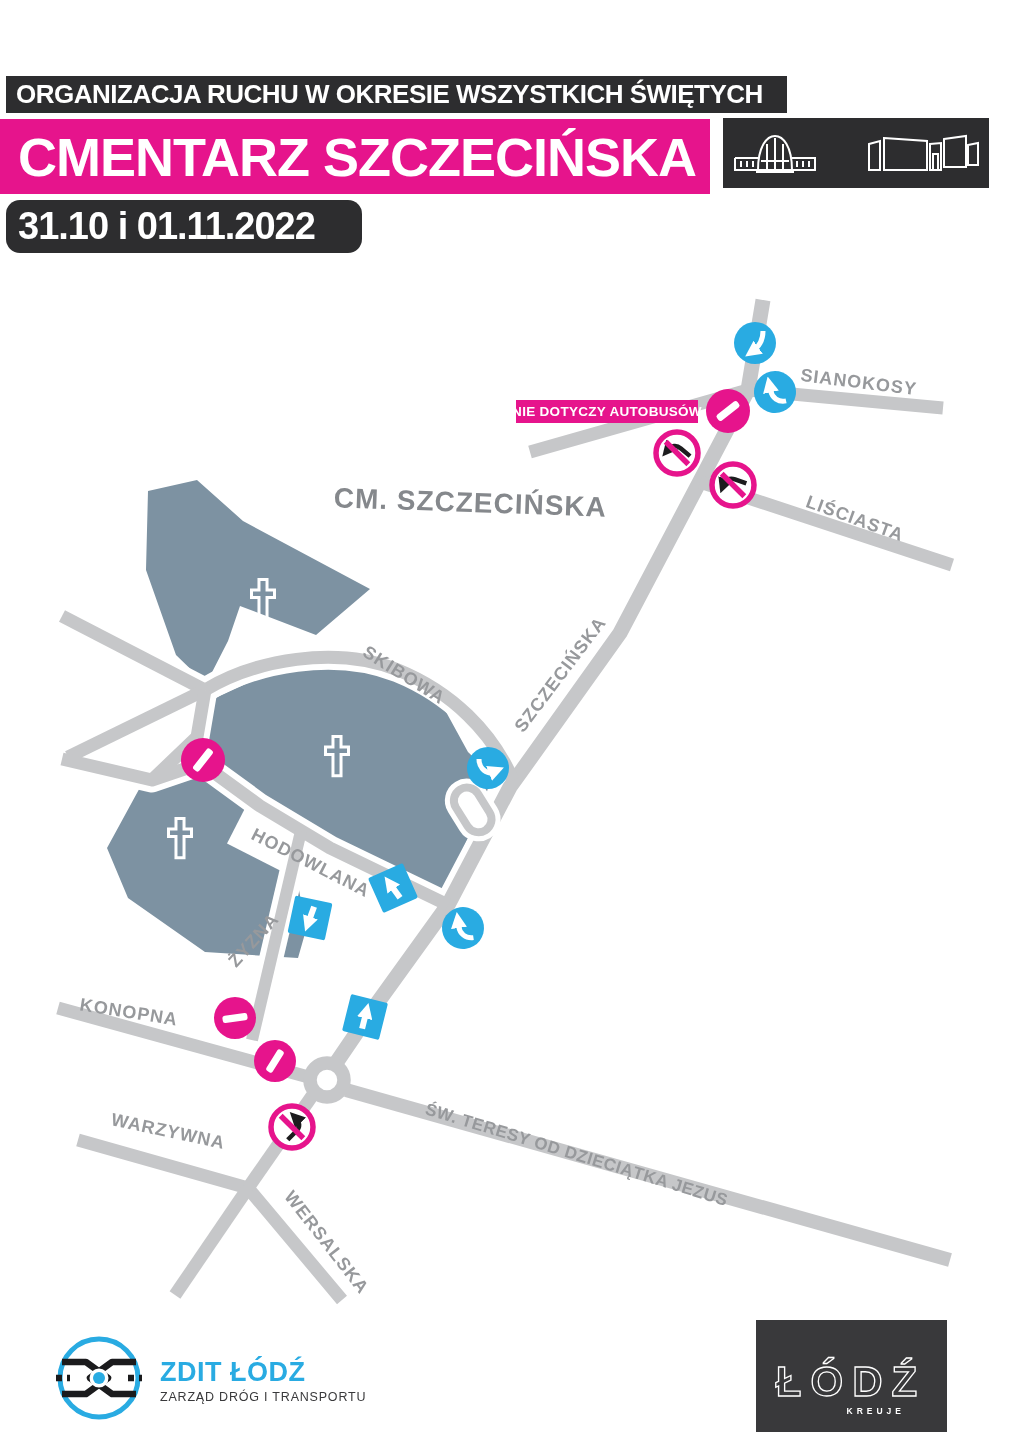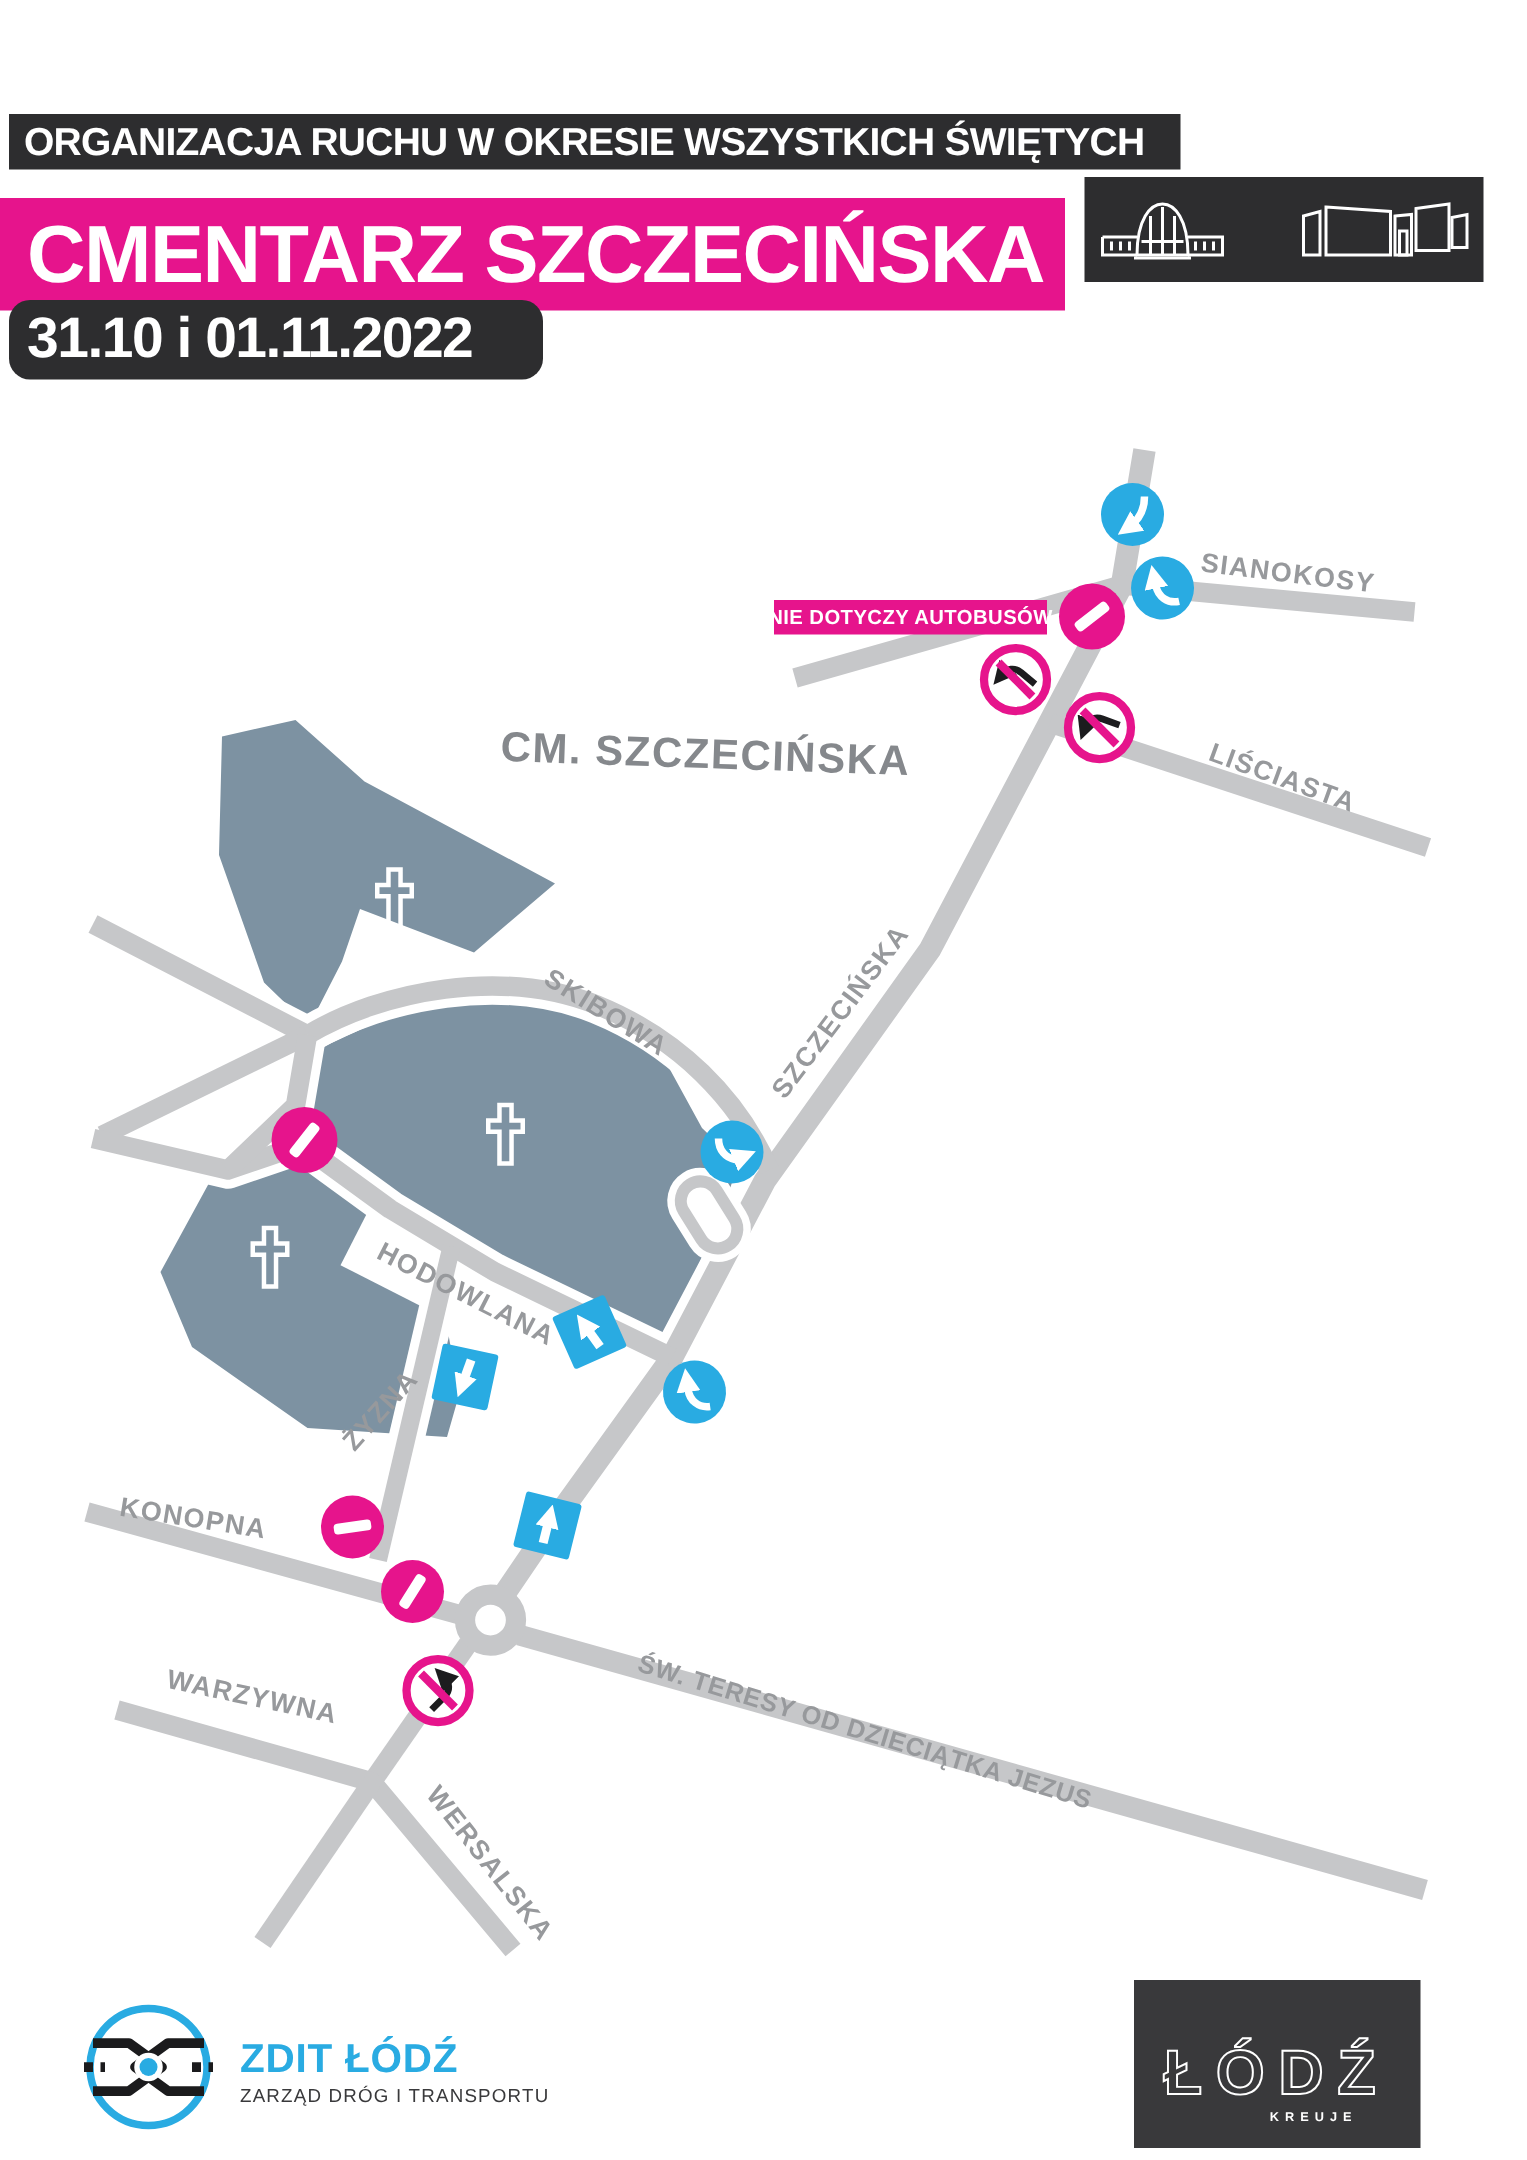--- a/index.html
+++ b/index.html
@@ -4,21 +4,21 @@
 <style>
   html,body{margin:0;padding:0;background:#fff;}
   #poster{
     position:relative;width:1018px;height:1440px;background:#ffffff;overflow:hidden;
     font-family:"Liberation Sans","DejaVu Sans",sans-serif;
   }
   .bar{position:absolute;display:flex;align-items:center;color:#fff;font-weight:bold;white-space:nowrap;}
   .bar.dark{background:#2d2d2f;}
   .bar.pink{background:#e6148c;}
   #bar-top{left:6px;top:76px;width:781px;height:37px;font-size:26px;letter-spacing:-0.5px;padding-left:10px;box-sizing:border-box;}
-  #bar-title{left:0;top:119px;width:710px;height:75px;font-size:54px;letter-spacing:-1px;padding-left:18px;box-sizing:border-box;margin-top:13px;}
+  #bar-title{left:0;top:119px;width:710px;height:75px;font-size:54px;letter-spacing:-1px;padding-left:18px;box-sizing:border-box;}
   #bar-dates{left:6px;top:200px;width:356px;height:53px;font-size:38px;letter-spacing:-1px;padding-left:12px;box-sizing:border-box;border-radius:14px;}
   #icon-box{position:absolute;left:723px;top:118px;width:266px;height:70px;background:#2d2d2f;}
   #map-svg{position:absolute;left:0;top:0;}
   .street-label{fill:#97999c;font-weight:bold;font-size:18px;letter-spacing:1px;}
   .area-label{fill:#85888c;font-weight:bold;font-size:28px;letter-spacing:1px;}
   .road{stroke:#c6c7c9;fill:none;stroke-linecap:butt;stroke-linejoin:round;}
   .road-casing{stroke:#ffffff;fill:none;stroke-linecap:butt;stroke-linejoin:round;}
   .cemetery{fill:#7d92a2;}
 </style>
 </head>

